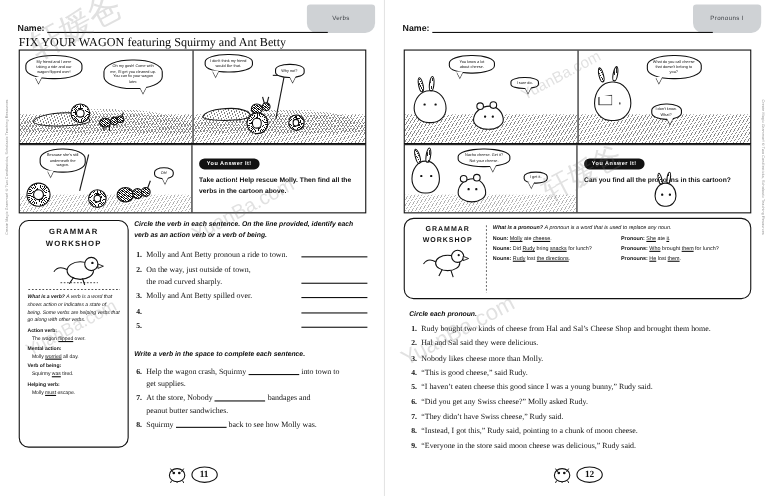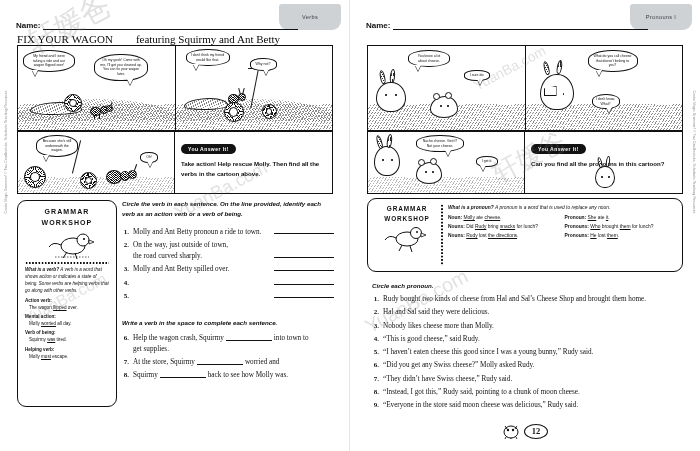--- a/index.html
+++ b/index.html
@@ -72,21 +72,21 @@
   
   .cartoon-title {
     position: absolute;
     left: 17px; top: 33px;
     font-family: "Liberation Serif", serif;
     font-size: 11px;
     color: #0a0a0a;
     white-space: nowrap;
   }
   .cartoon-title .strong { font-weight: normal; letter-spacing: .1px; }
-  .cartoon-title .feat { font-weight: normal; margin-left: 20px; }
+  .cartoon-title .feat { font-weight: normal; }
 
   
   .strip {
     position: absolute;
     left: 17px;
     width: 316px;
     border: 1.1px solid #111;
     background: #fff;
   }
   .strip.row1 { top: 45px; height: 86px; display: flex; }
@@ -564,31 +564,44 @@
       <div class="q">
         <span class="num">6.</span>
         <span class="txt">
           <span>Help the wagon crash, Squirmy</span><span class="blank-inline"></span><span>into town to</span>
           <span class="cont">get supplies.</span>
         </span>
       </div>
       <div class="q">
         <span class="num">7.</span>
         <span class="txt">
-          <span>At the store, Squirmy</span><span class="blank-inline"></span><span>worried and</span>
+          <span>At the store, Nobody</span><span class="blank-inline"></span><span>bandages and</span>
+          <span class="cont">peanut butter sandwiches.</span>
         </span>
       </div>
       <div class="q">
         <span class="num">8.</span>
         <span class="txt">
           <span>Squirmy</span><span class="blank-inline"></span><span>back to see how Molly was.</span>
         </span>
       </div>
     </div>
 
+    <div class="pagenum">
+      <div class="pn-critter">
+        <svg width="20" height="16" viewBox="0 0 20 16">
+          <ellipse cx="9" cy="9" rx="7" ry="6" fill="#fff" stroke="#111" stroke-width="1"></ellipse>
+          <circle cx="6" cy="7" r="1.2" fill="#111"></circle>
+          <circle cx="11" cy="7" r="1.2" fill="#111"></circle>
+          <path d="M4 14 l-1 2 M9 15 l0 1 M14 14 l1 2" stroke="#111" stroke-width=".9"></path>
+          <path d="M3 3 l2 3 M15 3 l-2 3" stroke="#111" stroke-width=".9"></path>
+        </svg>
+      </div>
+      <div class="pn-bubble">11</div>
+    </div>
 
     <div class="wm">
       <span style="left:24px;top:4px;font-size:30px;">轩媛爸</span>
       <span style="left:170px;top:180px;font-size:18px;">YuanBa.com</span>
       <span style="left:20px;top:290px;font-size:16px;">YuanBa.com</span>
     </div>
   </div>
 
   <div class="page right">
 

